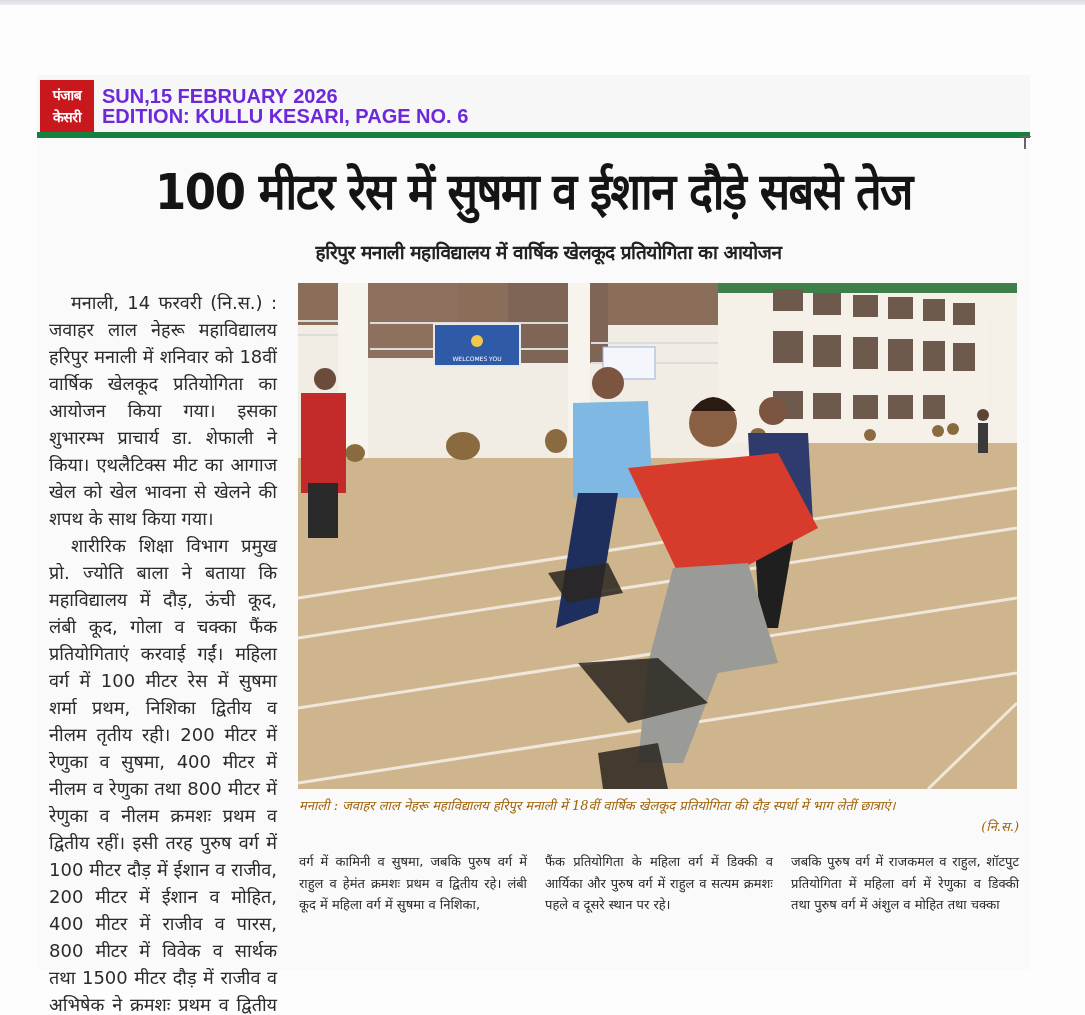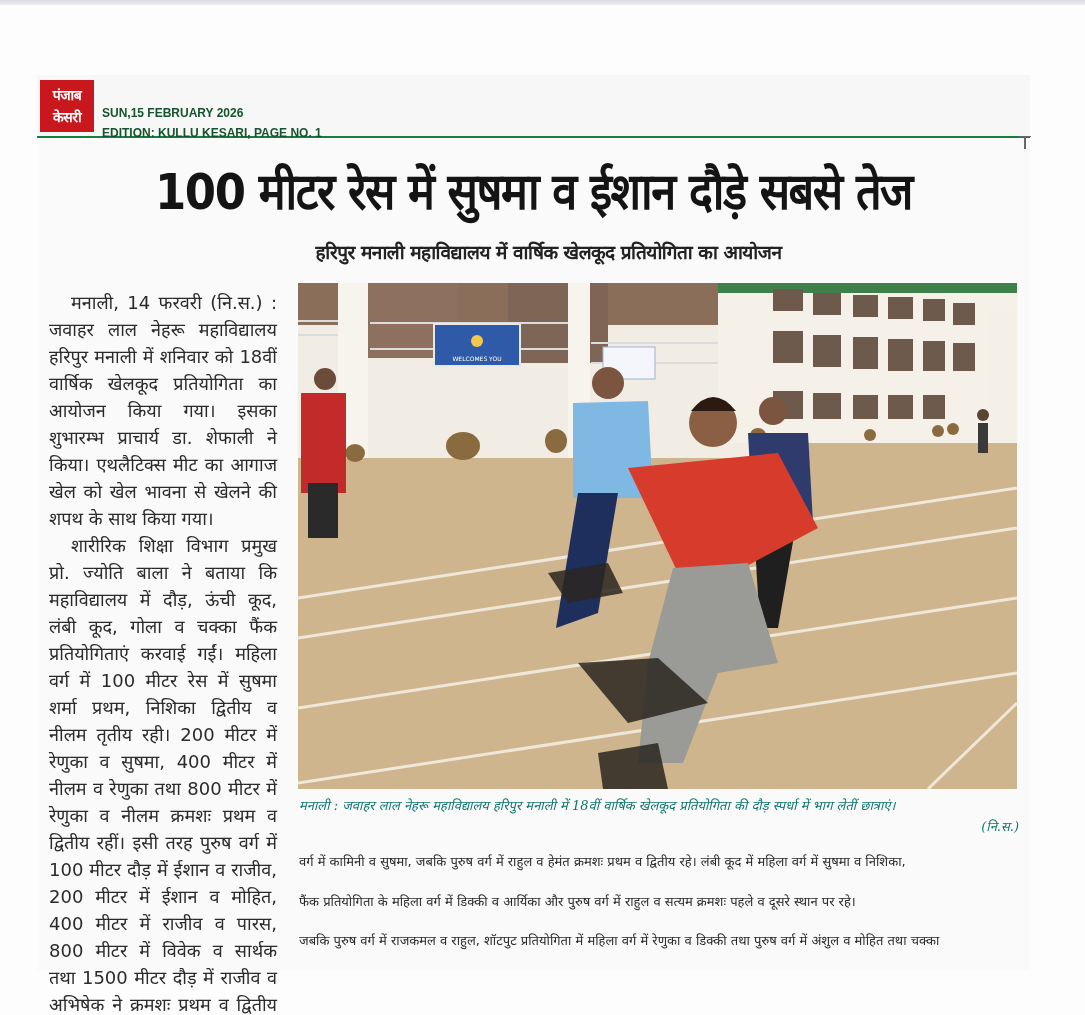--- a/index.html
+++ b/index.html
@@ -14,33 +14,33 @@
     background: linear-gradient(#dcdbe3, #eeedf2);
   }
   .clip {
     position: absolute; left: 37px; top: 75px; width: 993px; height: 895px;
     background: #fafafa;
   }
   
   .mast {
     position: absolute; left: 0; top: 0; width: 993px; height: 63px;
     background: #f7f7f7;
-    border-bottom: 2px solid #15803d;
+    border-bottom: 6px solid #15803d;
   }
   .logo {
     position: absolute; left: 3px; top: 5px; width: 54px; height: 52px;
     background: #c8171d; color: #fff;
     display: flex; flex-direction: column; align-items: center; justify-content: center;
     font-family: "DejaVu Sans", sans-serif; font-weight: bold;
     font-size: 14px; line-height: 22px; letter-spacing: -0.5px;
   }
   .edition-meta {
     position: absolute; left: 65px; top: 11px;
     font-family: "Liberation Sans", sans-serif; font-weight: bold;
-    font-size: 12px; line-height: 20px; color: #14532d; margin-top: 17px;
+    font-size: 20px; line-height: 20px; color: #6d28d9;
   }
   .corner-mark {
     position: absolute; right: -1px; top: 61px; width: 12px; height: 14px;
     border-top: 1.5px solid #666;
   }
   .corner-mark::after {
     content: ""; position: absolute; left: 5px; top: 0; width: 1.5px; height: 12px; background: #666;
   }
   
   .headline {
@@ -65,48 +65,48 @@
   .col-left p { text-indent: 22px; }
   
   .photo {
     position: absolute; left: 261px; top: 208px; width: 719px; height: 506px;
     overflow: hidden; background: #d8c4a2;
   }
   .photo svg { display: block; }
   .caption {
     position: absolute; left: 262px; top: 720px; width: 720px;
     font-family: "DejaVu Serif", serif; font-style: italic;
-    font-size: 13px; line-height: 21px; color: #0f766e;
+    font-size: 13px; line-height: 21px; color: #a16207;
   }
   .caption-credit {
     position: absolute; right: 0; top: 21px; font-style: italic;
   }
   .bottom-cols {
     position: absolute; left: 262px; top: 776px; width: 720px;
     display: flex; gap: 18px;
     font-family: "DejaVu Sans", sans-serif;
-    font-size: 13px; line-height: 21.5px; color: #2a2a2a; flex-direction: column;
+    font-size: 13px; line-height: 21.5px; color: #2a2a2a;
   }
   .bottom-cols p { flex: 1; text-align: justify; }
 </style>
 </head>
 <body>
 
 <div class="topbar"></div>
 
 <div class="clip">
 
   <div class="mast">
     <div class="logo">
       <span>पंजाब</span>
       <span>केसरी</span>
     </div>
     <div class="edition-meta">
       <div>SUN,15 FEBRUARY 2026</div>
-      <div>EDITION: KULLU KESARI, PAGE NO. 1</div>
+      <div>EDITION: KULLU KESARI, PAGE NO. 6</div>
     </div>
     <div class="corner-mark"></div>
   </div>
 
   <h1 class="headline">100 मीटर रेस में सुषमा व ईशान दौड़े सबसे तेज</h1>
   <h2 class="subhead">हरिपुर मनाली महाविद्यालय में वार्षिक खेलकूद प्रतियोगिता का आयोजन</h2>
 
   <div class="col-left">
     <p>मनाली, 14 फरवरी (नि.स.) : जवाहर लाल नेहरू महाविद्यालय हरिपुर मनाली में शनिवार को 18वीं वार्षिक खेलकूद प्रतियोगिता का आयोजन किया गया। इसका शुभारम्भ प्राचार्य डा. शेफाली ने किया। एथलैटिक्स मीट का आगाज खेल को खेल भावना से खेलने की शपथ के साथ किया गया।</p>
     <p>शारीरिक शिक्षा विभाग प्रमुख प्रो. ज्योति बाला ने बताया कि महाविद्यालय में दौड़, ऊंची कूद, लंबी कूद, गोला व चक्का फैंक प्रतियोगिताएं करवाई गईं। महिला वर्ग में 100 मीटर रेस में सुषमा शर्मा प्रथम, निशिका द्वितीय व नीलम तृतीय रही। 200 मीटर में रेणुका व सुषमा, 400 मीटर में नीलम व रेणुका तथा 800 मीटर में रेणुका व नीलम क्रमशः प्रथम व द्वितीय रहीं। इसी तरह पुरुष वर्ग में 100 मीटर दौड़ में ईशान व राजीव, 200 मीटर में ईशान व मोहित, 400 मीटर में राजीव व पारस, 800 मीटर में विवेक व सार्थक तथा 1500 मीटर दौड़ में राजीव व अभिषेक ने क्रमशः प्रथम व द्वितीय स्थान प्राप्त किया।</p>

